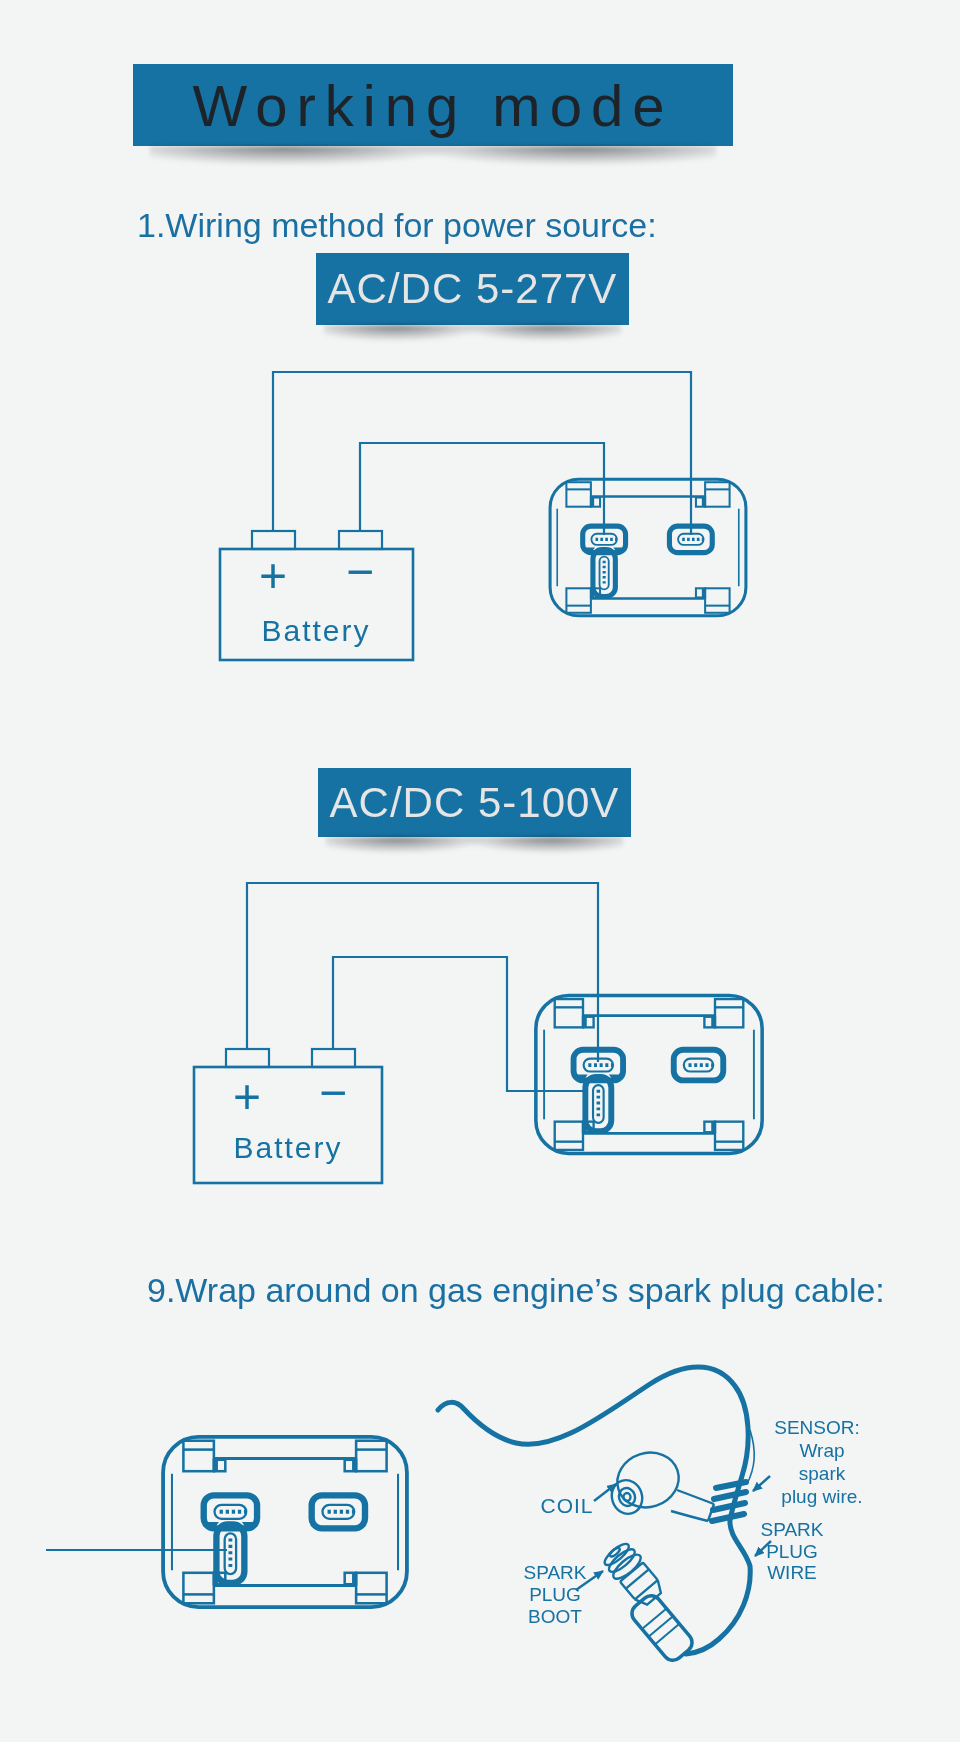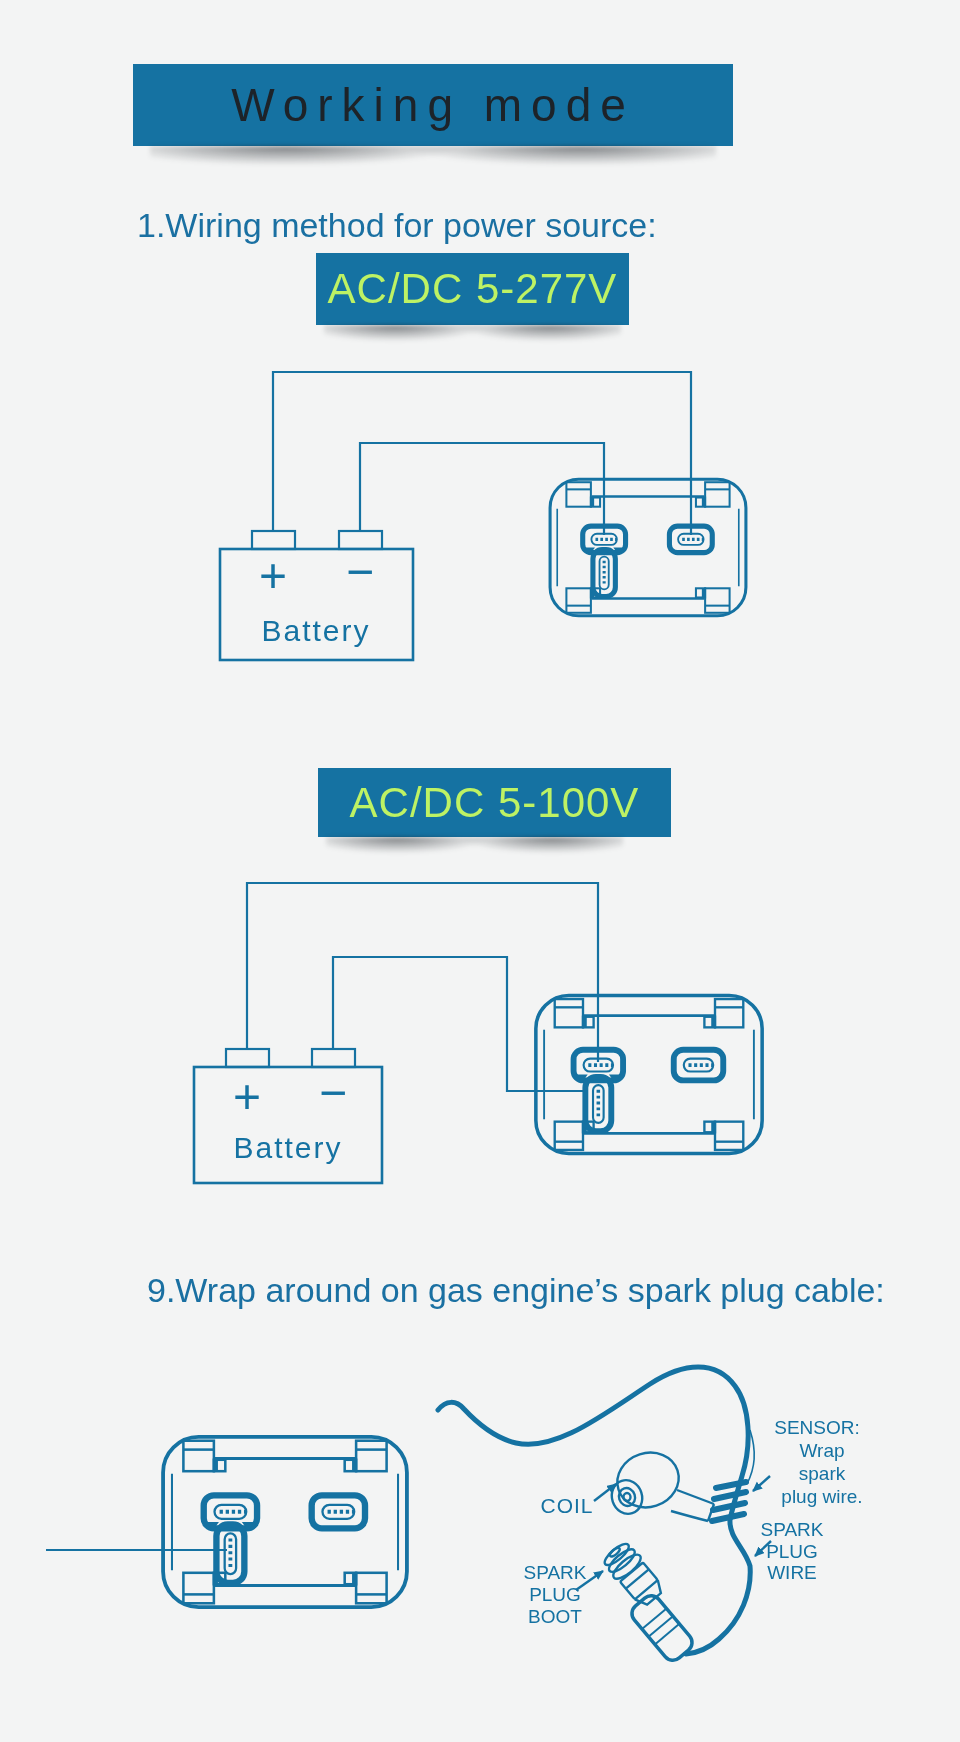--- a/index.html
+++ b/index.html
@@ -1,24 +1,24 @@
 <!DOCTYPE html>
 <html><head>
 <meta charset="utf-8">
 <title>Working mode</title>
 <style>
   html,body{margin:0;padding:0;background:#f3f4f4;}
   .page{position:relative;width:960px;height:1742px;background:#f3f4f4;overflow:hidden;
         font-family:"Liberation Sans",sans-serif;}
   .banner{position:absolute;background:#1572a2;display:flex;align-items:center;justify-content:center;}
   .header-banner{left:133px;top:64px;width:600px;height:82px;}
-  .header-title{font-size:46px;letter-spacing:9px;color:#1d2329;font-weight:400;white-space:nowrap;}
-  .sub-banner-text{font-size:42px;letter-spacing:1px;color:#bef264;font-weight:400;white-space:nowrap;}
+  .header-title{font-size:58px;letter-spacing:9px;color:#1d2329;font-weight:400;white-space:nowrap;}
+  .sub-banner-text{font-size:42px;letter-spacing:1px;color:#e5e5e5;font-weight:400;white-space:nowrap;}
   .banner-1{left:316px;top:253px;width:313px;height:72px;}
-  .banner-2{left:318px;top:768px;width:353px;height:69px;}
+  .banner-2{left:318px;top:768px;width:313px;height:69px;}
   .bowtie{position:absolute;filter:blur(2px);
     background:
       radial-gradient(42% 100% at 24% 0%, rgba(25,30,36,0.55), rgba(25,30,36,0) 75%),
       radial-gradient(42% 100% at 76% 0%, rgba(25,30,36,0.55), rgba(25,30,36,0) 75%);}
   .shadow-header{left:150px;top:146px;width:566px;height:26px;}
   .shadow-b1{left:324px;top:325px;width:297px;height:22px;}
   .shadow-b2{left:326px;top:837px;width:297px;height:22px;}
   .heading{position:absolute;font-size:34px;color:#1a70a2;font-weight:400;white-space:nowrap;line-height:1.1;}
   .h1{left:137px;top:207px;}
   .h2{left:137px;top:730px;}

